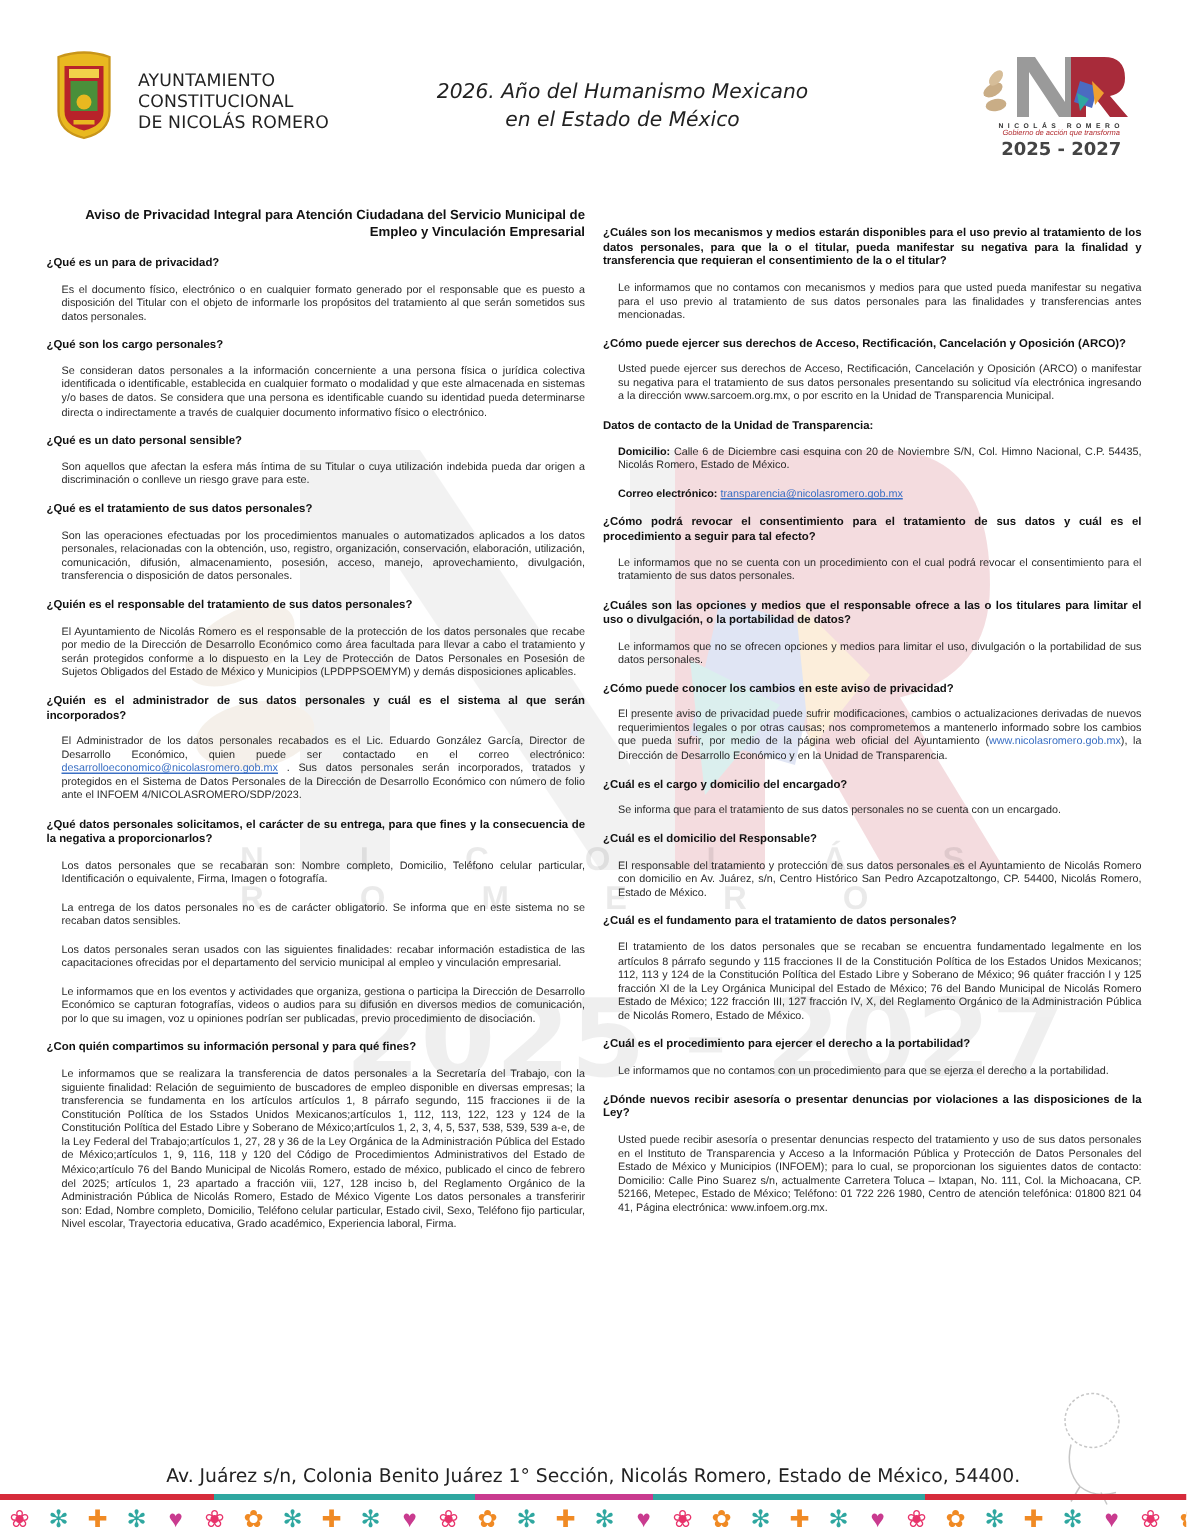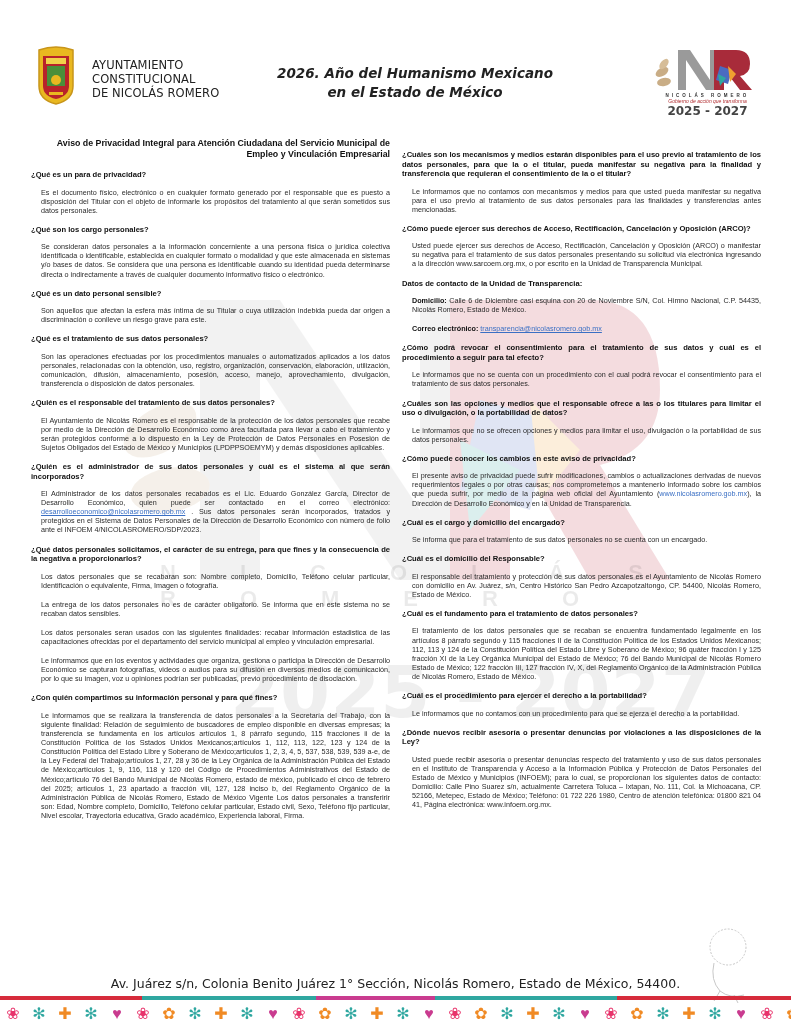--- a/index.html
+++ b/index.html
@@ -1,23 +1,23 @@
 <!DOCTYPE html>
 <html><head>
 <meta charset="utf-8">
 <style>
   html, body { margin: 0; padding: 0; background: #ffffff; }
   body { width: 791px; height: 1024px; position: relative; overflow: hidden;
          font-family: "Liberation Sans", sans-serif; color: #222; }
-  .header { position: absolute; left: 0; top: 16px; width: 791px; height: 120px; }
+  .header { position: absolute; left: 0; top: 4px; width: 791px; height: 120px; }
   .shield { position: absolute; left: 37px; top: 30px; width: 38px; height: 60px; }
   .org-name { position: absolute; left: 92px; top: 42px; font-size: 11.5px; line-height: 14px;
               font-family: "DejaVu Sans", sans-serif; color: #222; letter-spacing: 0.1px; }
   .motto { position: absolute; left: 260px; top: 48px; width: 310px; text-align: center;
-           font-family: "DejaVu Sans", sans-serif; font-style: italic; font-weight: bold;
+           font-family: "DejaVu Sans", sans-serif; font-style: italic; font-weight: normal;
            font-size: 13.5px; line-height: 19px; color: #222; }
   .nr-logo { position: absolute; left: 650px; top: 28px; width: 115px; height: 80px; }
   .nr-sub { position: absolute; left: 650px; top: 77px; width: 115px; text-align: center; }
   .nr-sub .village { font-size: 4.5px; letter-spacing: 3px; font-weight: bold; color: #333; }
   .nr-sub .slogan { font-size: 5px; color: #b02a2e; font-style: italic; }
   .nr-sub .period { font-size: 12px; font-weight: bold; color: #444; font-family: "DejaVu Sans", sans-serif; }
 
   .watermark { position: absolute; left: 120px; top: 280px; width: 560px; height: 460px; opacity: 0.17; pointer-events: none; }
   .wm-letters { position: absolute; left: 160px; top: 560px; width: 520px; font-size: 22px; letter-spacing: 64px;
                 color: #000; opacity: 0.08; font-weight: bold; }

